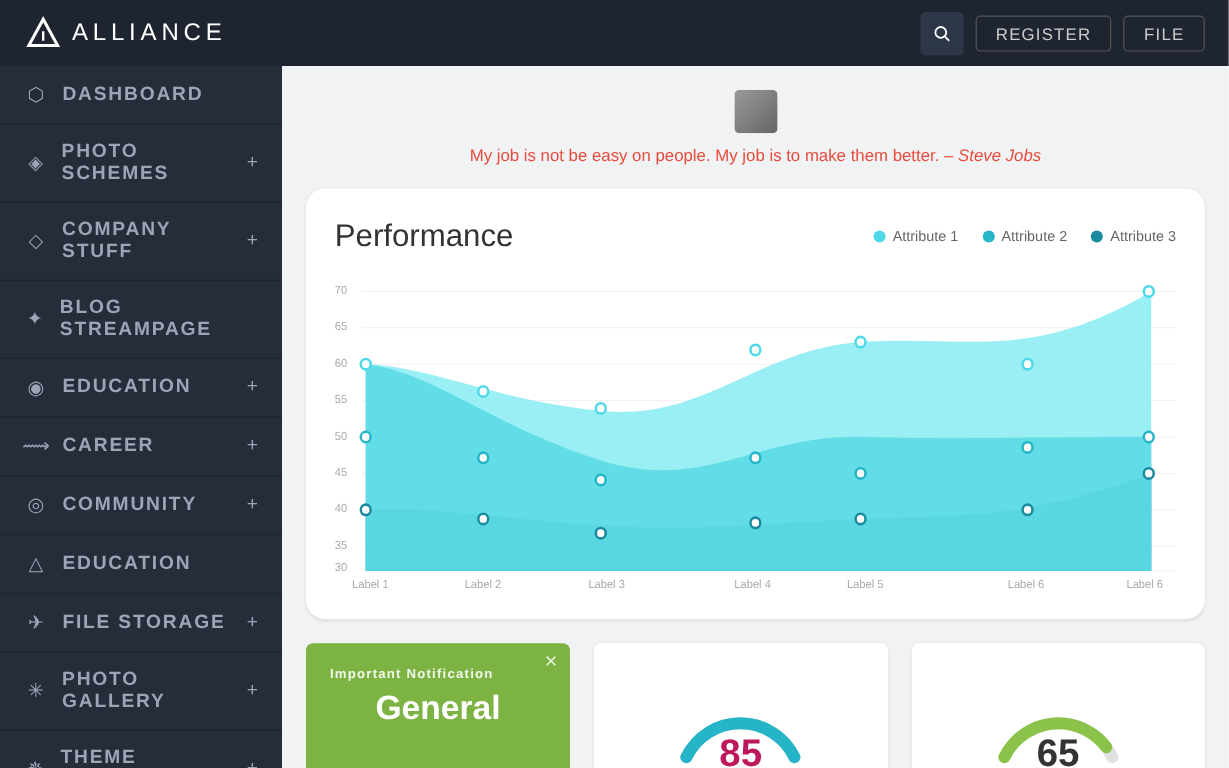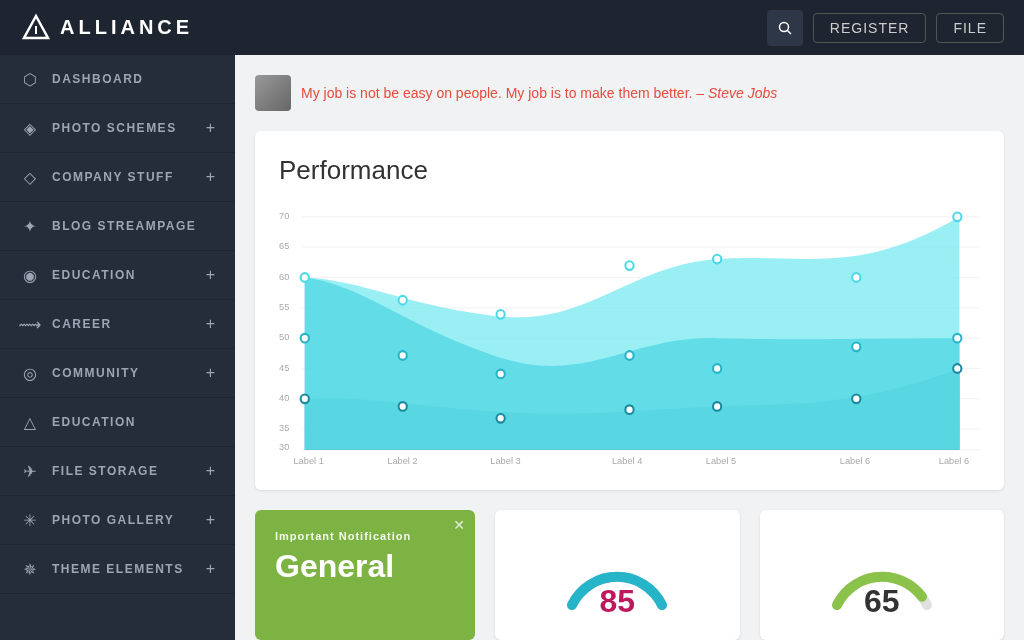--- a/index.html
+++ b/index.html
@@ -20,21 +20,21 @@
       align-items: center;
       gap: 8px;
     }
     .logo-icon {
       width: 32px;
       height: 32px;
     }
     .logo-text {
       color: white;
       font-size: 20px;
-      font-weight: bold;
+      font-weight: normal;
       letter-spacing: 4px;
     }
     .header-right {
       display: flex;
       align-items: center;
       gap: 10px;
     }
     .search-btn {
       background: #2d3748;
       border: none;
@@ -91,21 +91,21 @@
     .sidebar-icon {
       width: 20px;
       height: 20px;
       display: flex;
       align-items: center;
       justify-content: center;
       font-size: 16px;
       color: #9ba5b4;
     }
     .sidebar-label {
-      font-size: 12px;
+      font-size: 16px;
       font-weight: bold;
       letter-spacing: 1.5px;
       color: inherit;
     }
     .sidebar-plus {
       font-size: 16px;
       color: #9ba5b4;
     }
 
     
@@ -115,20 +115,21 @@
       padding: 20px;
       background: #f0f2f4;
     }
 
     
     .quote-bar {
       display: flex;
       align-items: center;
       gap: 10px;
       margin-bottom: 20px;
+      flex-direction: column;
     }
     .quote-avatar {
       width: 36px;
       height: 36px;
       border-radius: 4px;
       background: #888;
       flex-shrink: 0;
       overflow: hidden;
     }
     .quote-avatar-img {
@@ -141,21 +142,21 @@
       font-size: 14px;
       font-style: normal;
     }
     .quote-text em {
       font-style: italic;
     }
 
     
     .card {
       background: white;
-      border-radius: 6px;
+      border-radius: 16px;
       padding: 24px;
       margin-bottom: 20px;
       box-shadow: 0 1px 3px rgba(0,0,0,0.1);
     }
     .card-header {
       display: flex;
       align-items: center;
       justify-content: space-between;
       margin-bottom: 20px;
     }
@@ -218,23 +219,24 @@
       line-height: 1;
     }
     .notification-label {
       font-size: 11px;
       font-weight: bold;
       letter-spacing: 1px;
       margin-bottom: 6px;
       opacity: 0.9;
     }
     .notification-title {
-      font-size: 32px;
+      font-size: 28px;
       font-weight: bold;
       margin-bottom: 4px;
+      text-align: center;
     }
     .notification-body {
       font-size: 12px;
       opacity: 0.85;
       line-height: 1.4;
     }
 
     .gauge-card {
       background: white;
       border-radius: 6px;
@@ -365,20 +367,34 @@
       <div class="quote-text">
         <span>My job is not be easy on people. My job is to make them better.</span>
         <span> – </span>
         <em>Steve Jobs</em>
       </div>
     </div>
 
     <div class="card">
       <div class="card-header">
         <h2 class="card-title">Performance</h2>
+        <div class="legend">
+          <div class="legend-item">
+            <div class="legend-dot" style="background:#4dd9e8"></div>
+            <span>Attribute 1</span>
+          </div>
+          <div class="legend-item">
+            <div class="legend-dot" style="background:#26b5c8"></div>
+            <span>Attribute 2</span>
+          </div>
+          <div class="legend-item">
+            <div class="legend-dot" style="background:#1a8a9e"></div>
+            <span>Attribute 3</span>
+          </div>
+        </div>
       </div>
       <div class="chart-container">
         <svg class="chart-svg" viewBox="0 0 680 240" preserveAspectRatio="none">
 
           <text x="0" y="12" font-size="9" fill="#aaa">70</text>
           <text x="0" y="40" font-size="9" fill="#aaa">65</text>
           <text x="0" y="68" font-size="9" fill="#aaa">60</text>
           <text x="0" y="96" font-size="9" fill="#aaa">55</text>
           <text x="0" y="124" font-size="9" fill="#aaa">50</text>
           <text x="0" y="152" font-size="9" fill="#aaa">45</text>

